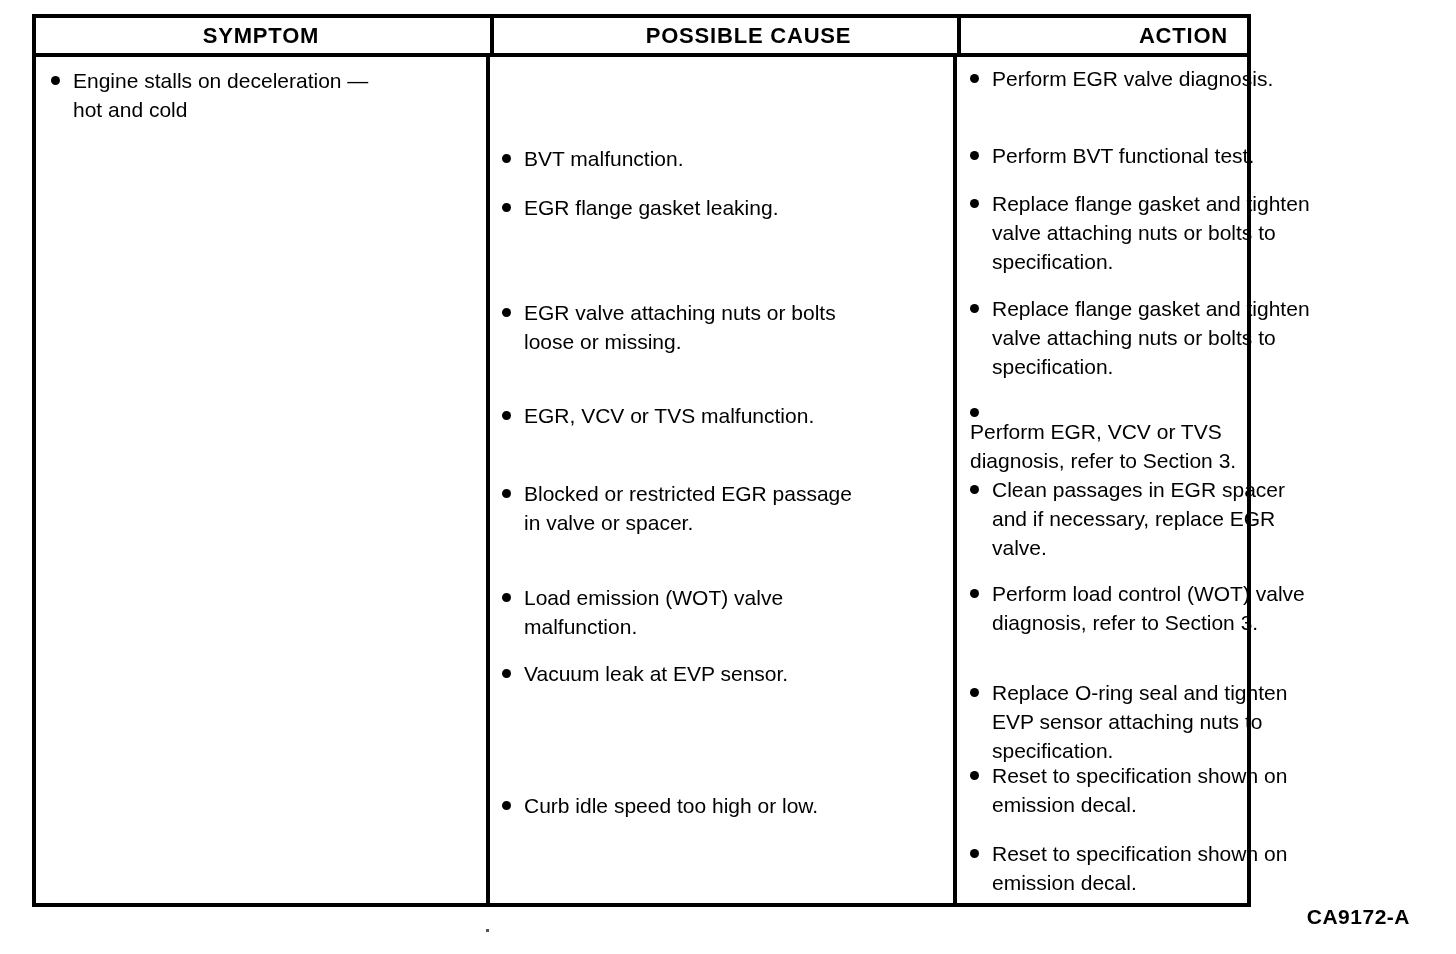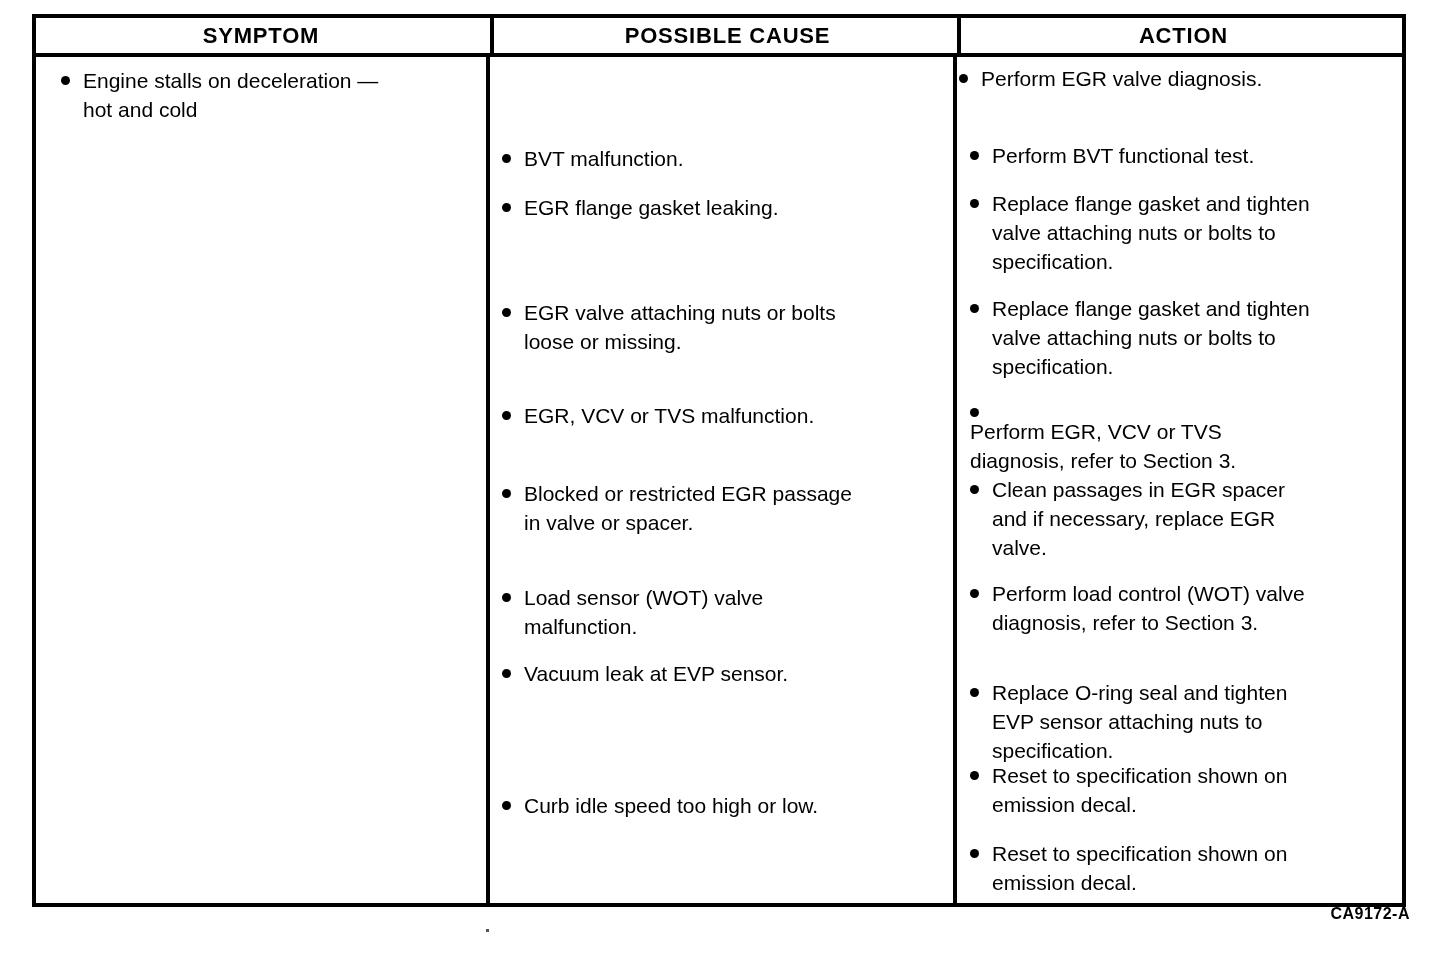--- a/index.html
+++ b/index.html
@@ -22,21 +22,21 @@
     top: 0;
     width: 1456px;
     height: 954px;
   }
 
   
   .diag-table {
     position: absolute;
     left: 32px;
     top: 14px;
-    width: 1374px;      
+    width: 1219px;      
     height: 893px;      
     border: 4px solid #000;
     box-sizing: border-box;
     background: #fff;
   }
 
   
   .header-row {
     position: absolute;
     left: 0;
@@ -52,21 +52,21 @@
     height: 35px;
     display: flex;
     align-items: center;
     justify-content: center;
     font-weight: bold;
     font-size: 22px;
     letter-spacing: 0.8px;
     font-family: "Liberation Sans", sans-serif;
   }
   .header-cell.c1 { left: 0px;   width: 450px; }
-  .header-cell.c2 { left: 454px; width: 467px; border-left: 4px solid #000; }
+  .header-cell.c2 { left: 454px; width: 467px; border-left: 4px solid #000; padding-left: 21px; }
   .header-cell.c3 { left: 921px; width: 445px; border-left: 4px solid #000; }
 
   
   .body-area {
     position: absolute;
     left: 0;
     top: 39px;
     right: 0;
     bottom: 0;
   }
@@ -79,21 +79,21 @@
     background: #000;
   }
   .vdiv.d1 { left: 450px; }
   .vdiv.d2 { left: 917px; }
 
   .col {
     position: absolute;
     top: 0;
     bottom: 0;
   }
-  .col.symptom { left: 13px;   width: 450px; }
+  .col.symptom { left: 3px;   width: 450px; }
   .col.cause   { left: 454px; width: 463px; }
   .col.action  { left: 921px; width: 445px; }
 
   
   .item {
     position: absolute;
     display: flex;
     align-items: flex-start;
     font-size: 21px;
     line-height: 29px;
@@ -111,21 +111,21 @@
   }
   .item-text {
     flex: 1 1 auto;
   }
 
   
   .figure-id {
     position: absolute;
     right: 46px;
     top: 905px;
-    font-size: 16px;
+    font-size: 21px;
     font-weight: bold;
     letter-spacing: 0.5px;
     font-family: "Liberation Sans", sans-serif;
   }
 
   
   .speck {
     position: absolute;
     left: 486px;
     top: 929px;
@@ -156,27 +156,27 @@
 hot and cold</span></div>
         </div>
       <div class="col cause" id="col-cause">
           <div class="item" style="top: 87px; left: 12px; right: 8px;"><span class="bullet"></span><span class="item-text">BVT malfunction.</span></div>
           <div class="item" style="top: 136px; left: 12px; right: 8px;"><span class="bullet"></span><span class="item-text">EGR flange gasket leaking.</span></div>
           <div class="item" style="top: 241px; left: 12px; right: 8px;"><span class="bullet"></span><span class="item-text">EGR valve attaching nuts or bolts
 loose or missing.</span></div>
           <div class="item" style="top: 344px; left: 12px; right: 8px;"><span class="bullet"></span><span class="item-text">EGR, VCV or TVS malfunction.</span></div>
           <div class="item" style="top: 422px; left: 12px; right: 8px;"><span class="bullet"></span><span class="item-text">Blocked or restricted EGR passage
 in valve or spacer.</span></div>
-          <div class="item" style="top: 526px; left: 12px; right: 8px;"><span class="bullet"></span><span class="item-text">Load sensor (WOT) valve
+          <div class="item" style="top: 526px; left: 12px; right: 8px;"><span class="bullet"></span><span class="item-text">Load emission (WOT) valve
 malfunction.</span></div>
           <div class="item" style="top: 602px; left: 12px; right: 8px;"><span class="bullet"></span><span class="item-text">Vacuum leak at EVP sensor.</span></div>
           <div class="item" style="top: 706px; left: 12px; right: 8px; margin-top: 28px;"><span class="bullet"></span><span class="item-text">Curb idle speed too high or low.</span></div>
         </div>
       <div class="col action" id="col-action">
-          <div class="item" style="top: 7px; left: 2px; right: 8px; justify-content: center;"><span class="bullet"></span><span class="item-text">Perform EGR valve diagnosis.</span></div>
+          <div class="item" style="top: 7px; left: 13px; right: 8px; justify-content: center;"><span class="bullet"></span><span class="item-text">Perform EGR valve diagnosis.</span></div>
           <div class="item" style="top: 84px; left: 13px; right: 8px;"><span class="bullet"></span><span class="item-text">Perform BVT functional test.</span></div>
           <div class="item" style="top: 132px; left: 13px; right: 8px;"><span class="bullet"></span><span class="item-text">Replace flange gasket and tighten
 valve attaching nuts or bolts to
 specification.</span></div>
           <div class="item" style="top: 237px; left: 13px; right: 8px;"><span class="bullet"></span><span class="item-text">Replace flange gasket and tighten
 valve attaching nuts or bolts to
 specification.</span></div>
           <div class="item" style="top: 341px; left: 13px; right: 8px; flex-direction: column;"><span class="bullet"></span><span class="item-text">Perform EGR, VCV or TVS
 diagnosis, refer to Section 3.</span></div>
           <div class="item" style="top: 418px; left: 13px; right: 8px;"><span class="bullet"></span><span class="item-text">Clean passages in EGR spacer

